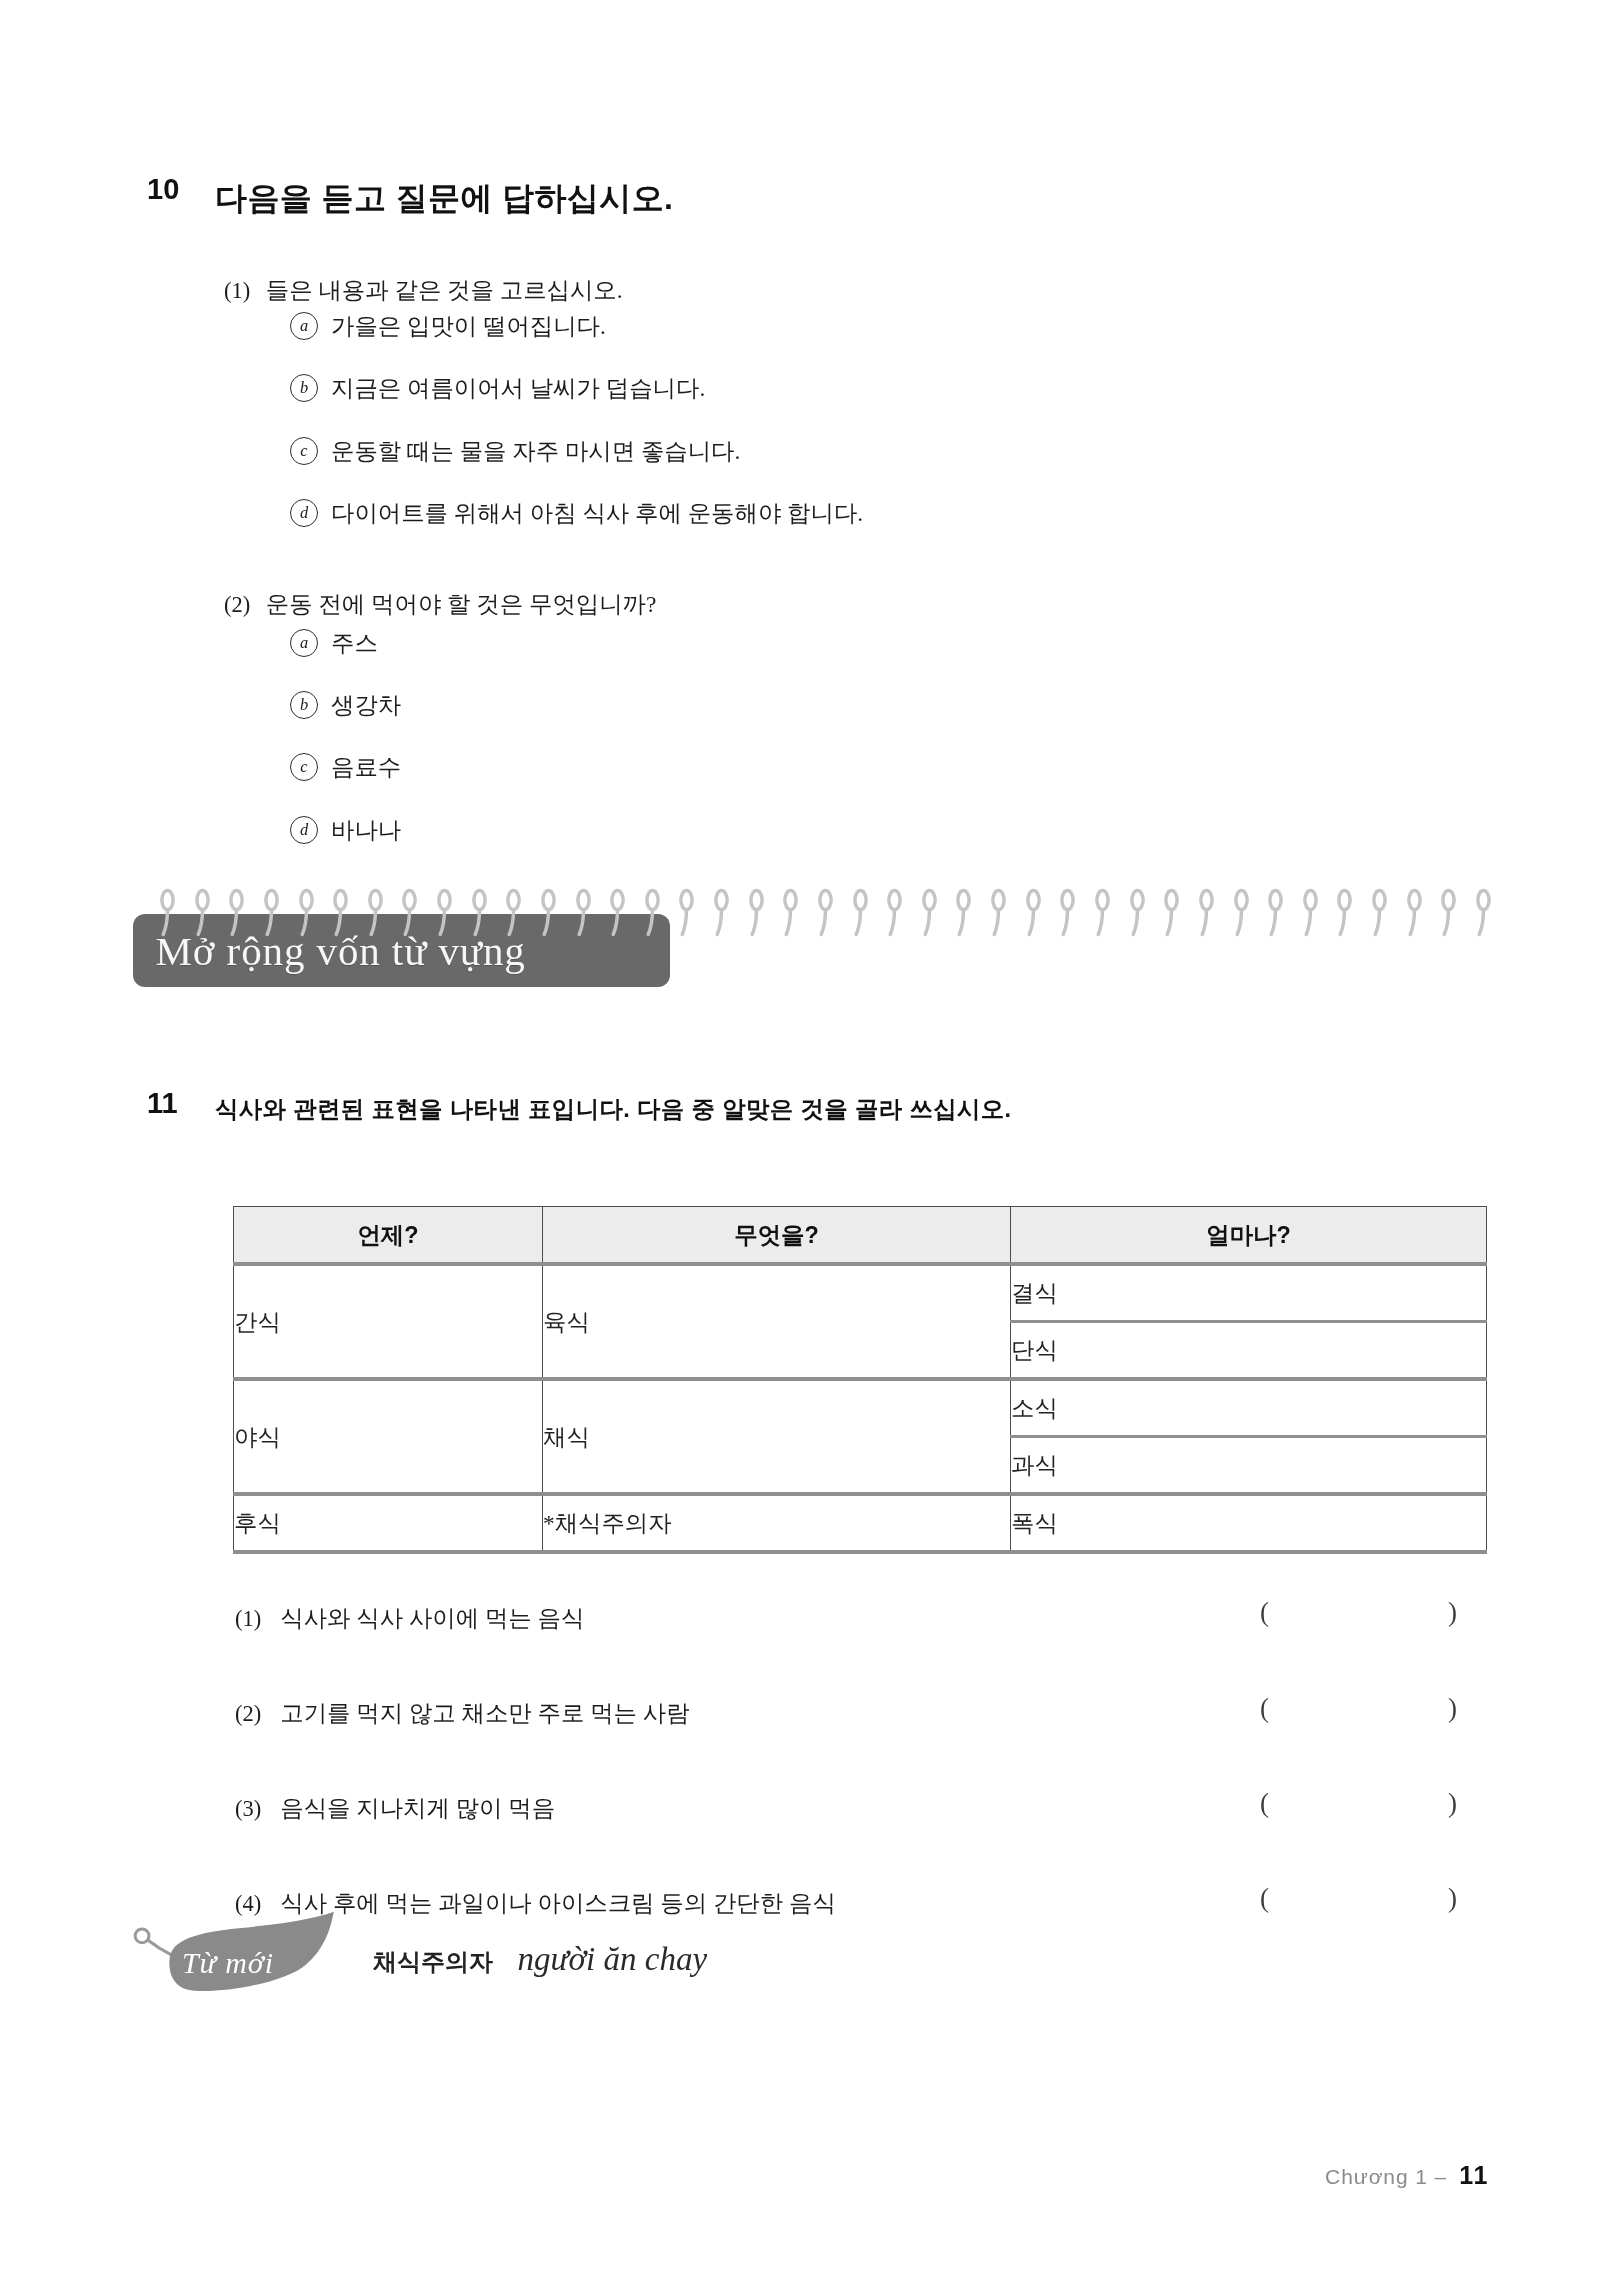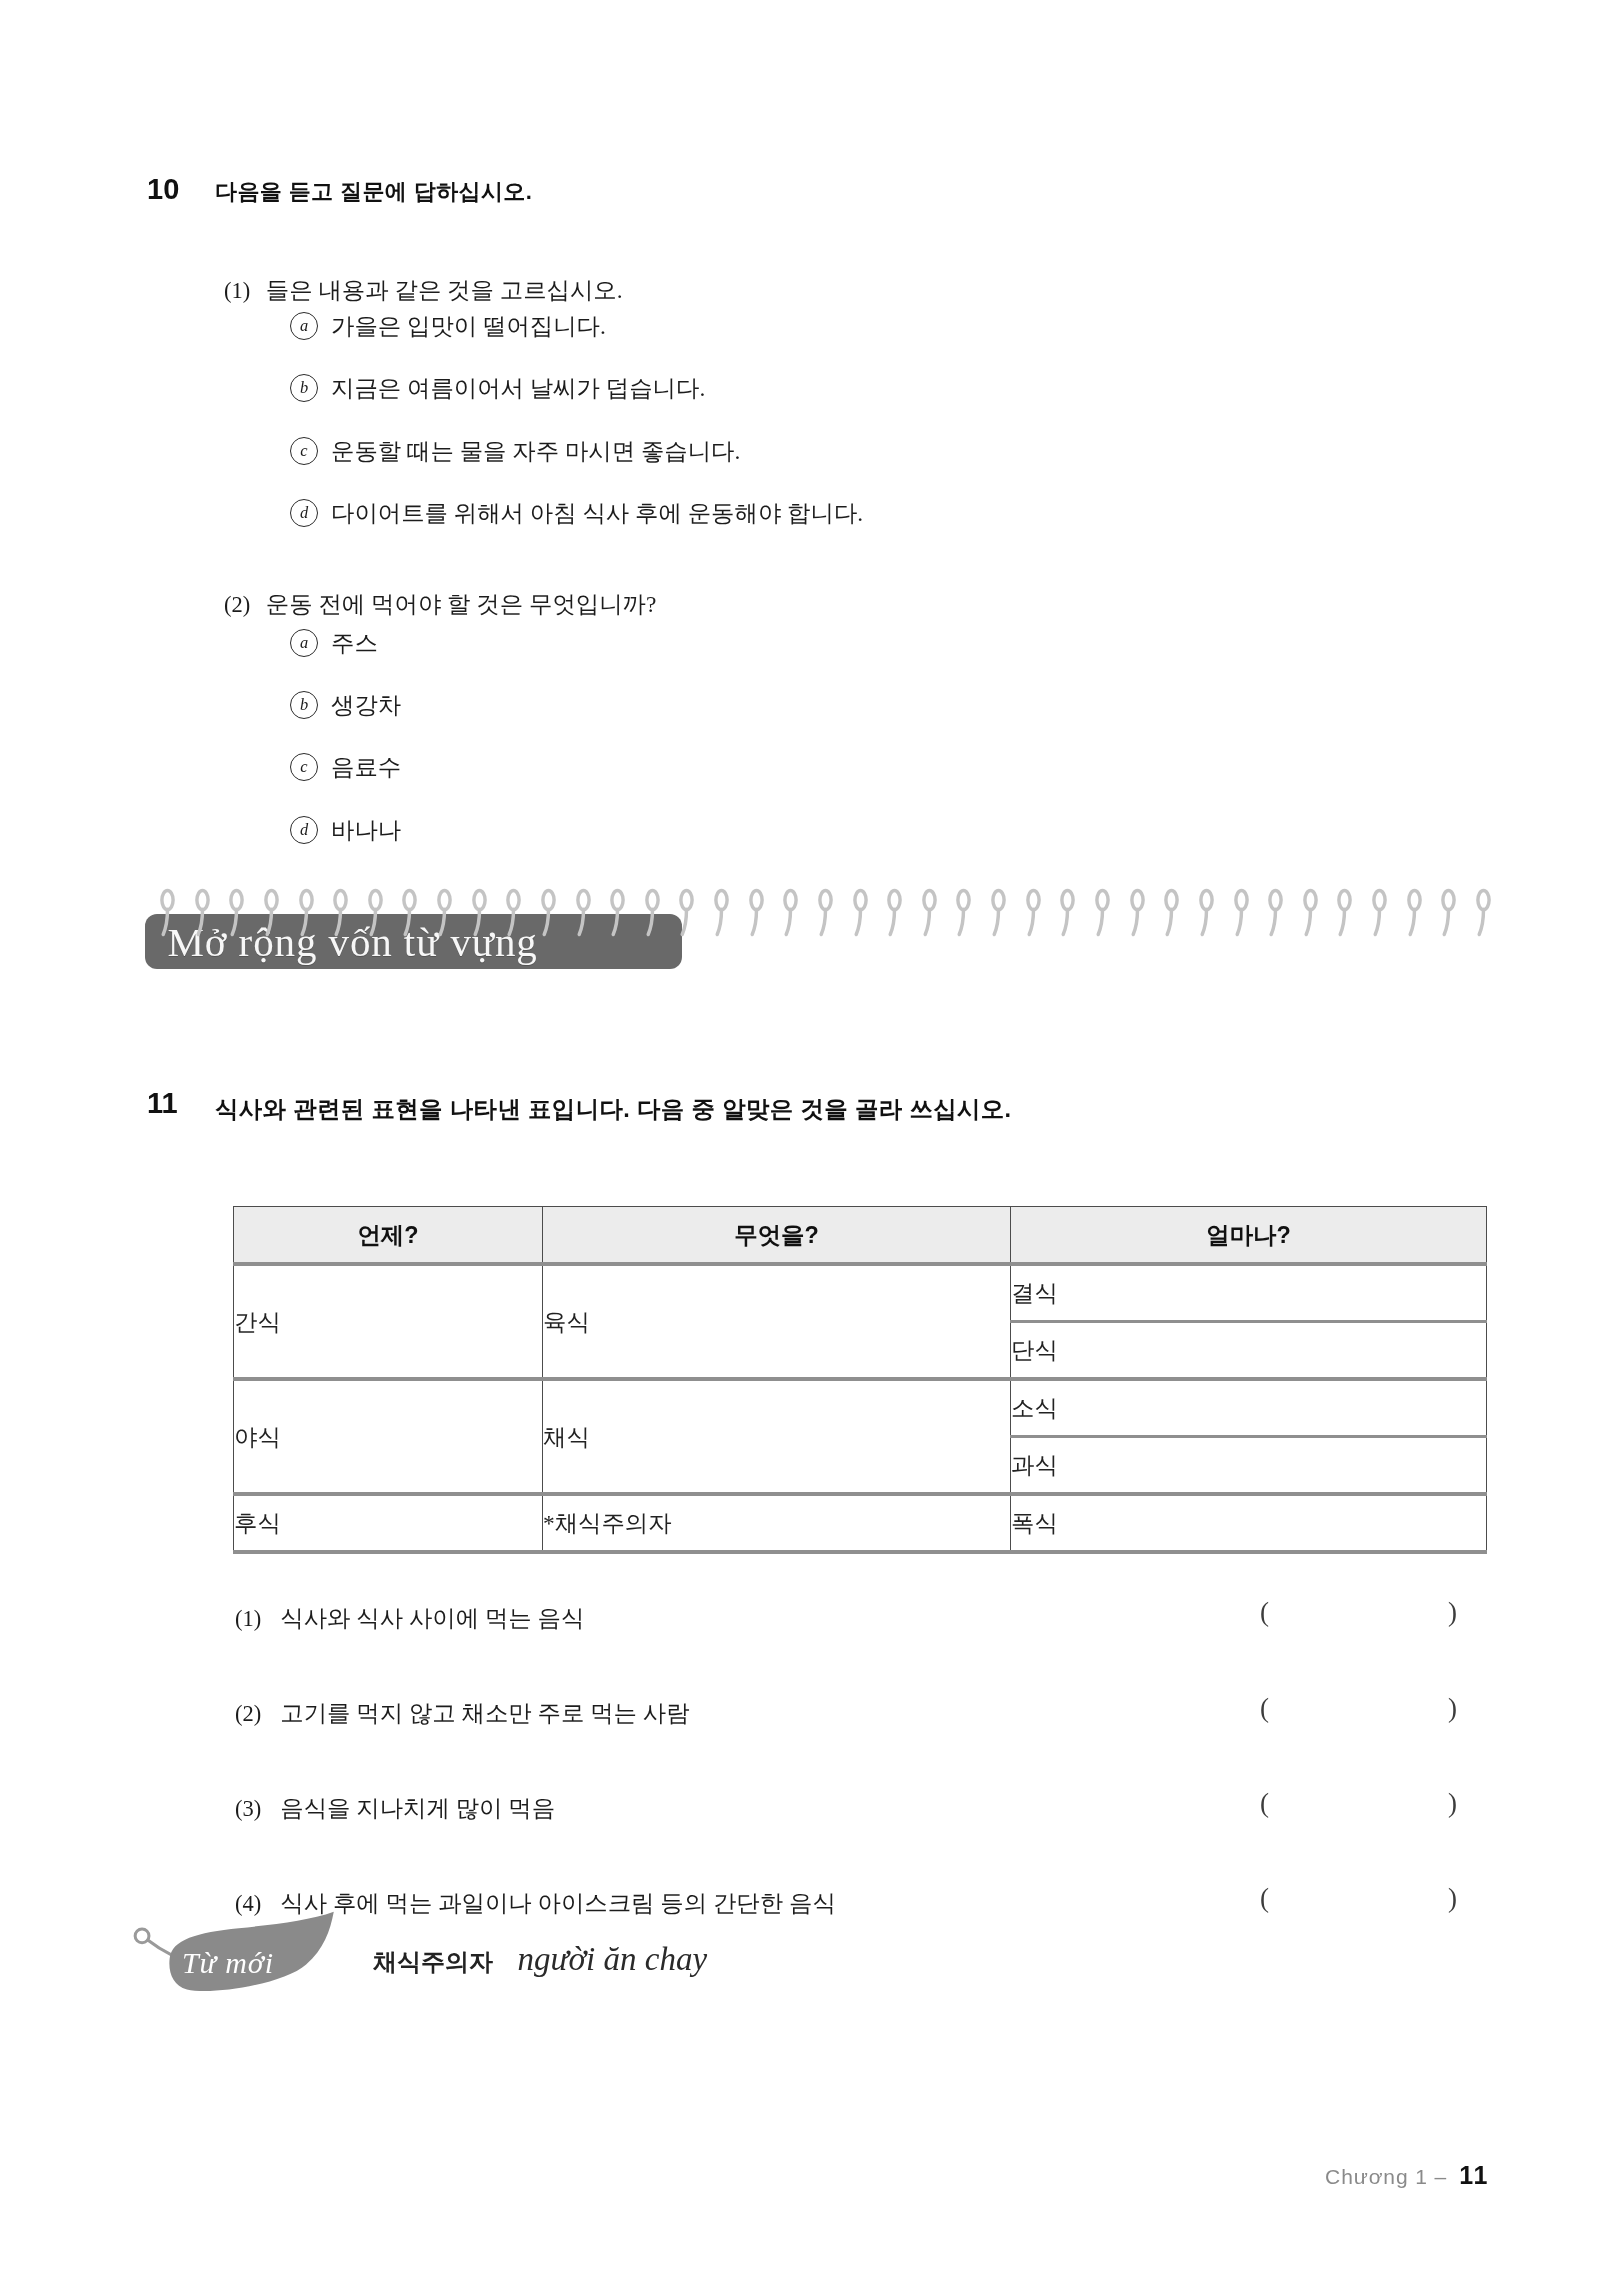--- a/index.html
+++ b/index.html
@@ -13,41 +13,41 @@
   }
   .abs{position:absolute;}
 
   
   .qnum{
     font-family:"Liberation Sans","DejaVu Sans",sans-serif;
     font-weight:bold;font-size:29px;color:#111;
   }
   .qtitle{
     font-family:"Liberation Sans","DejaVu Sans",sans-serif;
-    font-weight:bold;font-size:22px;color:#111;
+    font-weight:bold;font-size:32px;color:#111;
     letter-spacing:0.4px;
   }
   .part-line{font-size:23.4px;color:#1c1c1c;margin-top:25px;}
   .part-label{margin-right:15.6px;font-size:22.5px;}
 
   
   .opt{position:absolute;left:290px;display:flex;align-items:center;font-size:23.4px;}
   .circ{
     display:inline-flex;align-items:center;justify-content:center;
     width:26px;height:26px;border:1.7px solid #2b2b2b;border-radius:50%;
     margin-right:13px;flex:0 0 auto;
     font-family:"Liberation Serif","DejaVu Serif",serif;
     font-style:italic;font-size:16.4px;color:#1c1c1c;
   }
 
   
   #ring-strip{position:absolute;left:158px;top:888px;width:1368px;height:52px;z-index:3;}
   #ring-strip svg{position:absolute;top:0;}
   #banner-box{
-    position:absolute;left:145px;top:914px;width:537px;height:55px;
+    position:absolute;left:133px;top:914px;width:537px;height:73px;
     background:#696969;border-radius:12px;z-index:2;
     display:flex;align-items:center;
   }
   #banner-box .banner-text{
     padding-left:22.5px;
     font-family:"Liberation Serif","DejaVu Serif",serif;
     font-size:41px;color:#f7f7f7;letter-spacing:0.9px;
     text-shadow:0 0.9px 0 #555;
     white-space:nowrap;
   }

